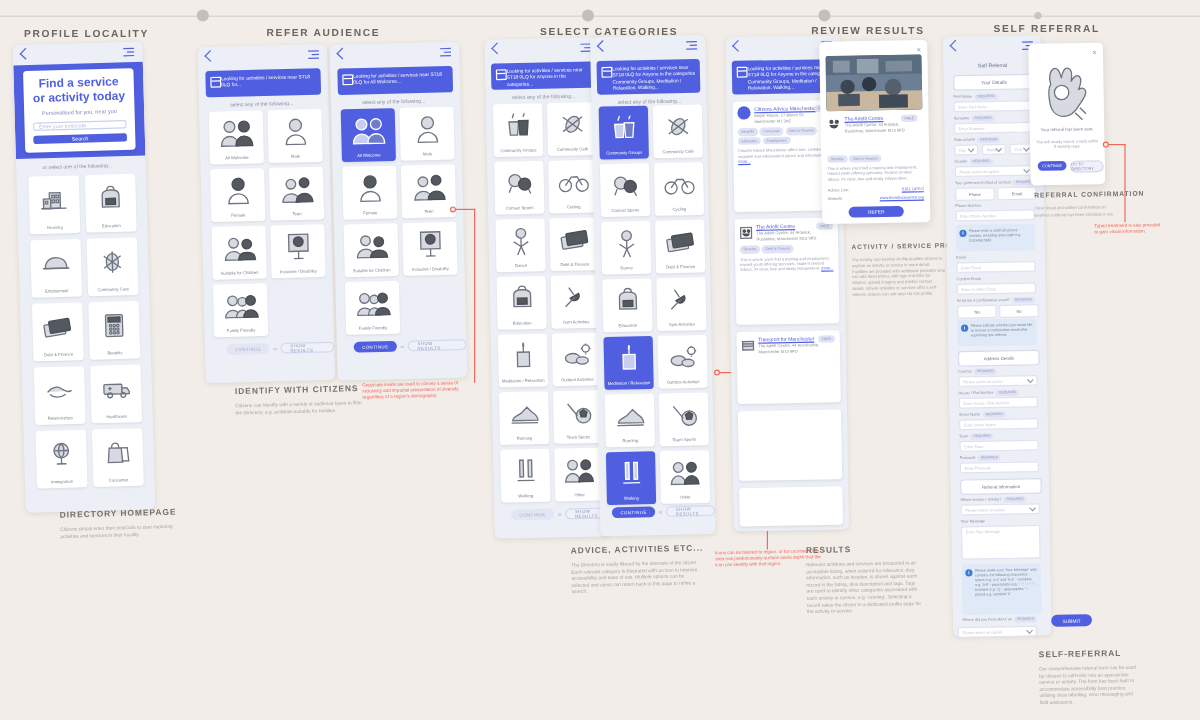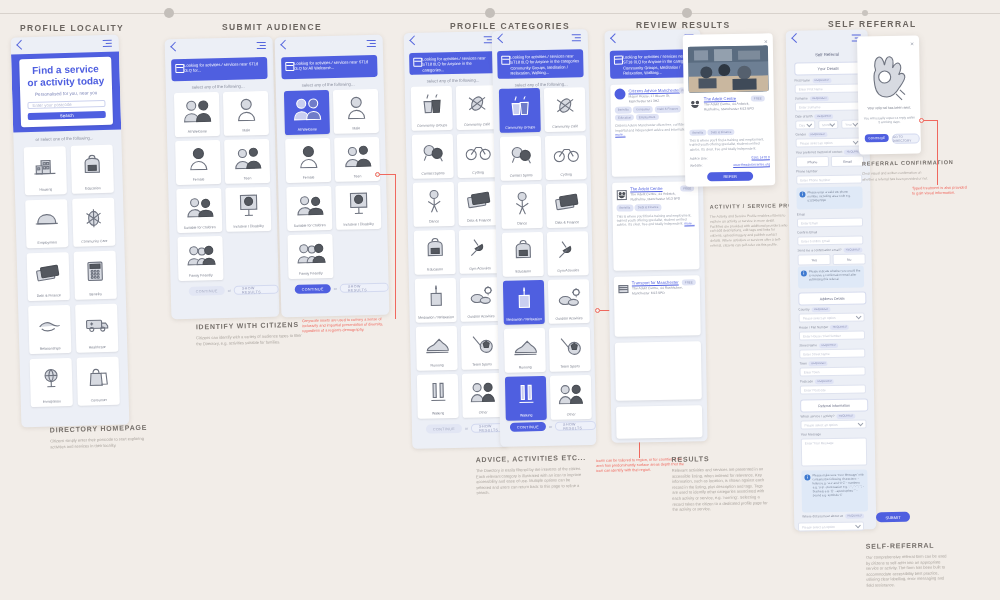--- a/index.html
+++ b/index.html
@@ -194,23 +194,23 @@
 
   <div class="timeline">
     <div class="tl-line"></div>
     <div class="tl-dot" style="left:164px"></div>
     <div class="tl-dot" style="left:485px"></div>
     <div class="tl-dot" style="left:682px"></div>
     <div class="tl-dot small" style="left:862px"></div>
   </div>
 
   <div class="sec-title" style="left:20px;top:23px">PROFILE LOCALITY</div>
-  <div class="sec-title" style="left:222px;top:22px">SUBMIT AUDIENCE</div>
-  <div class="sec-title" style="left:450px;top:21px">PROFILE CATEGORIES</div>
-  <div class="sec-title" style="left:636px;top:20px">REVIEW RESULTS</div>
+  <div class="sec-title" style="left:222px;top:22px">REFER AUDIENCE</div>
+  <div class="sec-title" style="left:450px;top:21px">SELECT CATEGORIES</div>
+  <div class="sec-title" style="left:676px;top:20px">REVIEW RESULTS</div>
   <div class="sec-title" style="left:828px;top:19px">SELF REFERRAL</div>
 
   <div class="phone" style="left:16px;top:36px;width:108px;height:390px;transform:rotate(-1.6deg)">
     <div class="topbar">
       <div class="chev"></div>
       <div class="burger">
           <i></i>
           <i></i>
           <i></i>
         </div>

